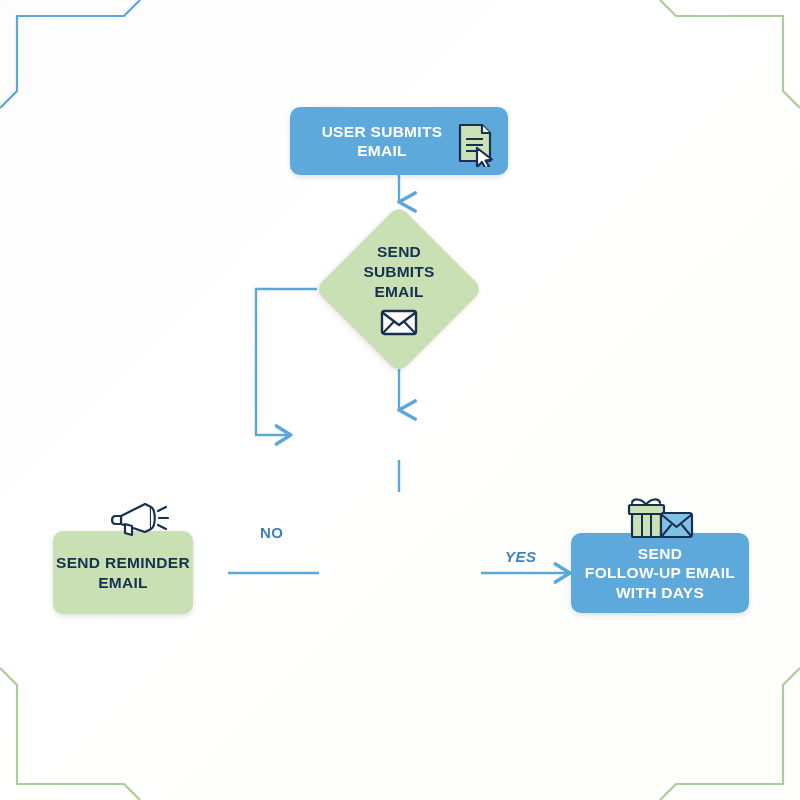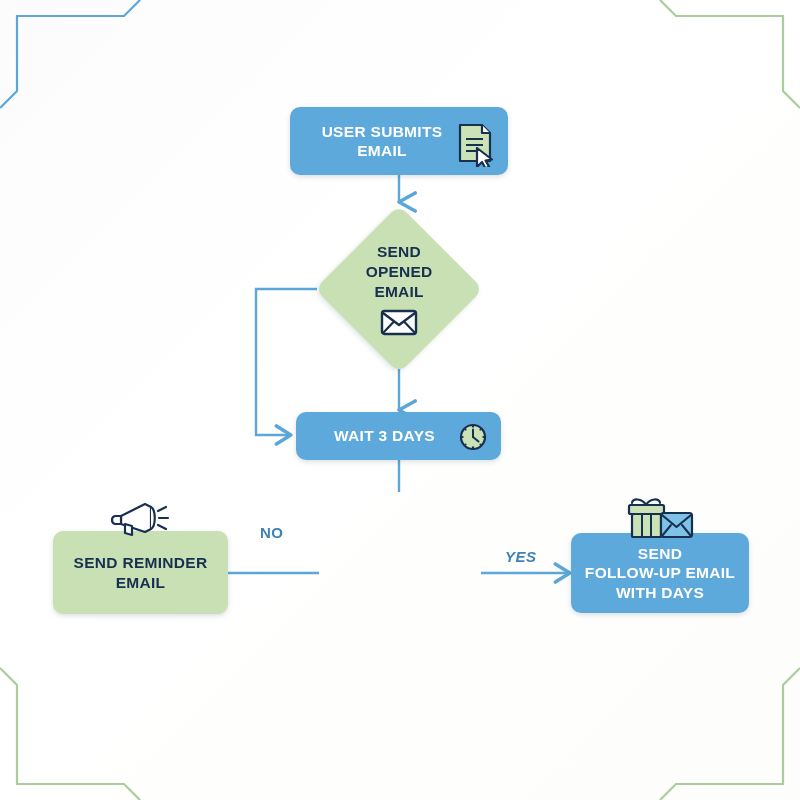--- a/index.html
+++ b/index.html
@@ -180,55 +180,37 @@
         <path d="M25 27 L25 46 L30 41 L33.5 47.5 L37 45.5 L33.5 39.5 L40 38.5 Z" fill="#ffffff" stroke="#17304f" stroke-width="2.2" stroke-linejoin="round"></path>
       </svg>
     </span>
   </div>
 
   <div class="diamond-wrap" style="left:315px; top:205px; width:168px; height:168px;">
     <div class="diamond-shape"></div>
     <div class="diamond-content">
       <div class="label">
         <span>SEND</span><br>
-        <span>OPENED</span><br>
+        <span>SUBMITS</span><br>
         <span>EMAIL</span>
       </div>
       <span class="icon">
         <svg width="38" height="28" viewBox="0 0 38 28" xmlns="http://www.w3.org/2000/svg">
           <rect x="2" y="3" width="34" height="23" rx="2.5" fill="#ffffff" stroke="#17304f" stroke-width="2.4"></rect>
           <path d="M3 5 L19 17 L35 5" fill="none" stroke="#17304f" stroke-width="2.4" stroke-linecap="round" stroke-linejoin="round"></path>
           <path d="M3 25 L13.5 14" fill="none" stroke="#17304f" stroke-width="2.2" stroke-linecap="round"></path>
           <path d="M35 25 L24.5 14" fill="none" stroke="#17304f" stroke-width="2.2" stroke-linecap="round"></path>
         </svg>
       </span>
     </div>
   </div>
 
-  <div class="node rect blue" style="left:296px; top:412px; width:205px; height:48px;">
-    <div class="label" style="padding-right:28px;">WAIT 3 DAYS</div>
-    <span class="icon icon-abs" style="right:14px; top:11px;">
-      <svg width="28" height="28" viewBox="0 0 28 28" xmlns="http://www.w3.org/2000/svg">
-        <circle cx="14" cy="14" r="12" fill="#CBE2B7" stroke="#17304f" stroke-width="2.2"></circle>
-        <line x1="14" y1="14" x2="14" y2="6.5" stroke="#17304f" stroke-width="2" stroke-linecap="round"></line>
-        <line x1="14" y1="14" x2="19.5" y2="18.5" stroke="#17304f" stroke-width="2" stroke-linecap="round"></line>
-        <circle cx="14" cy="3.6" r="1.1" fill="#17304f"></circle>
-        <circle cx="24.4" cy="14" r="1.1" fill="#17304f"></circle>
-        <circle cx="14" cy="24.4" r="1.1" fill="#17304f"></circle>
-        <circle cx="3.6" cy="14" r="1.1" fill="#17304f"></circle>
-        <circle cx="21.3" cy="6.7" r="0.9" fill="#17304f"></circle>
-        <circle cx="21.3" cy="21.3" r="0.9" fill="#17304f"></circle>
-        <circle cx="6.7" cy="21.3" r="0.9" fill="#17304f"></circle>
-        <circle cx="6.7" cy="6.7" r="0.9" fill="#17304f"></circle>
-      </svg>
-    </span>
-  </div>
-
-
-  <div class="node rect green" style="left:53px; top:531px; width:175px; height:83px;">
+
+
+  <div class="node rect green" style="left:53px; top:531px; width:140px; height:83px;">
     <div class="label">
       <span>SEND REMINDER</span><br>
       <span>EMAIL</span>
     </div>
     <span class="icon icon-abs" style="left:58px; top:-33px;">
       <svg width="62" height="42" viewBox="0 0 62 42" xmlns="http://www.w3.org/2000/svg">
         <path d="M10 18 L34 6 L40 9 L40 31 L34 34 L10 26 Z" fill="#ffffff" stroke="#17304f" stroke-width="2.2" stroke-linejoin="round"></path>
         <path d="M40 9 C45 12, 45 28, 40 31" fill="#ffffff" stroke="#17304f" stroke-width="2.2" stroke-linejoin="round"></path>
         <path d="M4 18 C0 19, 0 25, 4 26 L10 26 L10 18 Z" fill="#ffffff" stroke="#17304f" stroke-width="2.2" stroke-linejoin="round"></path>
         <path d="M14 26 L14 35 L21 37 L21 28 Z" fill="#ffffff" stroke="#17304f" stroke-width="2.2" stroke-linejoin="round"></path>

